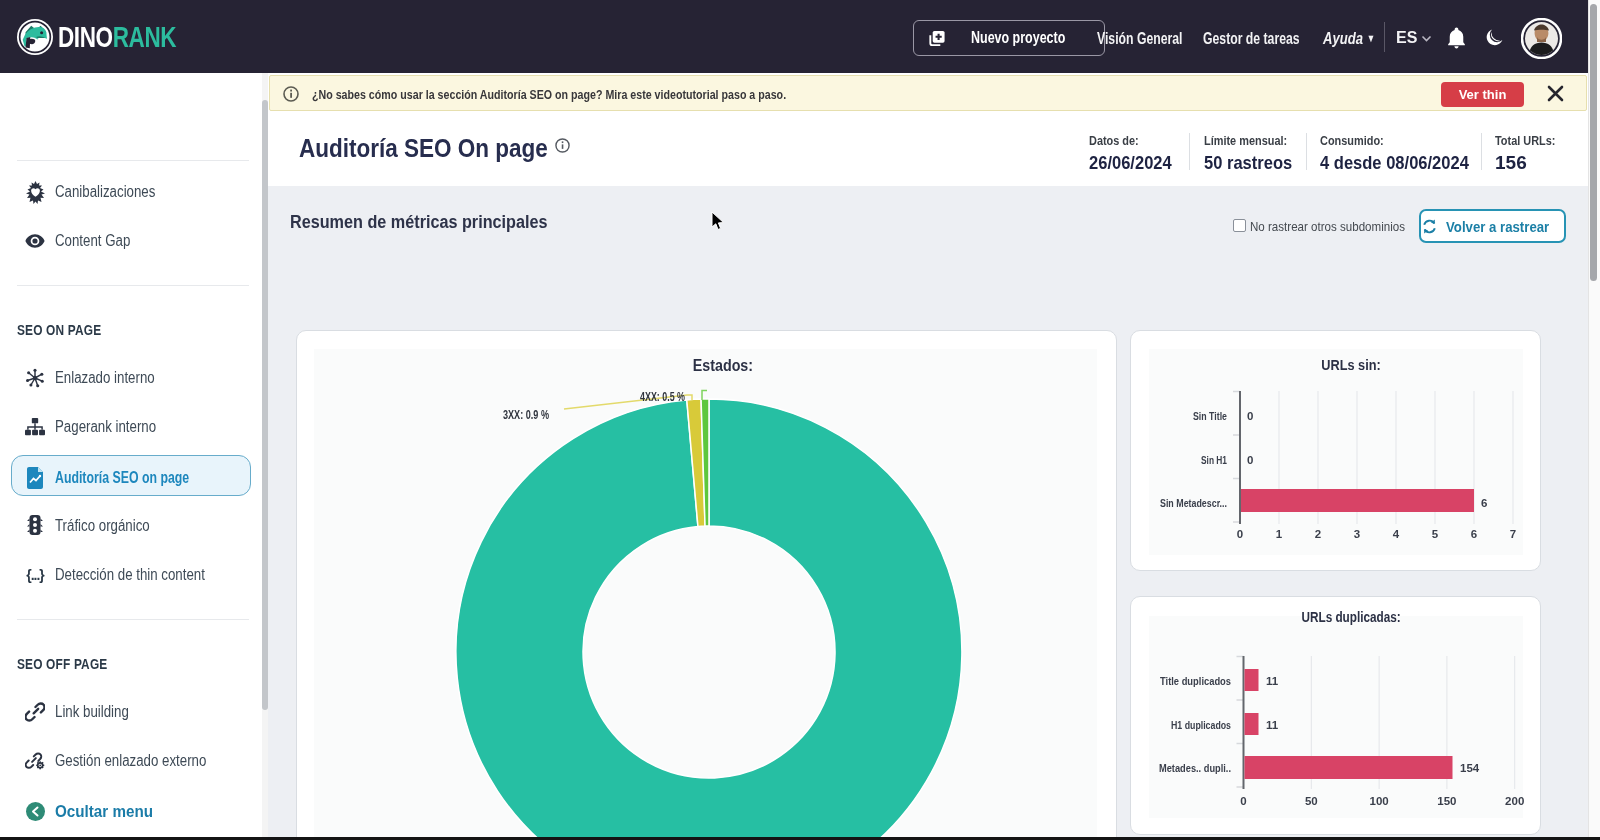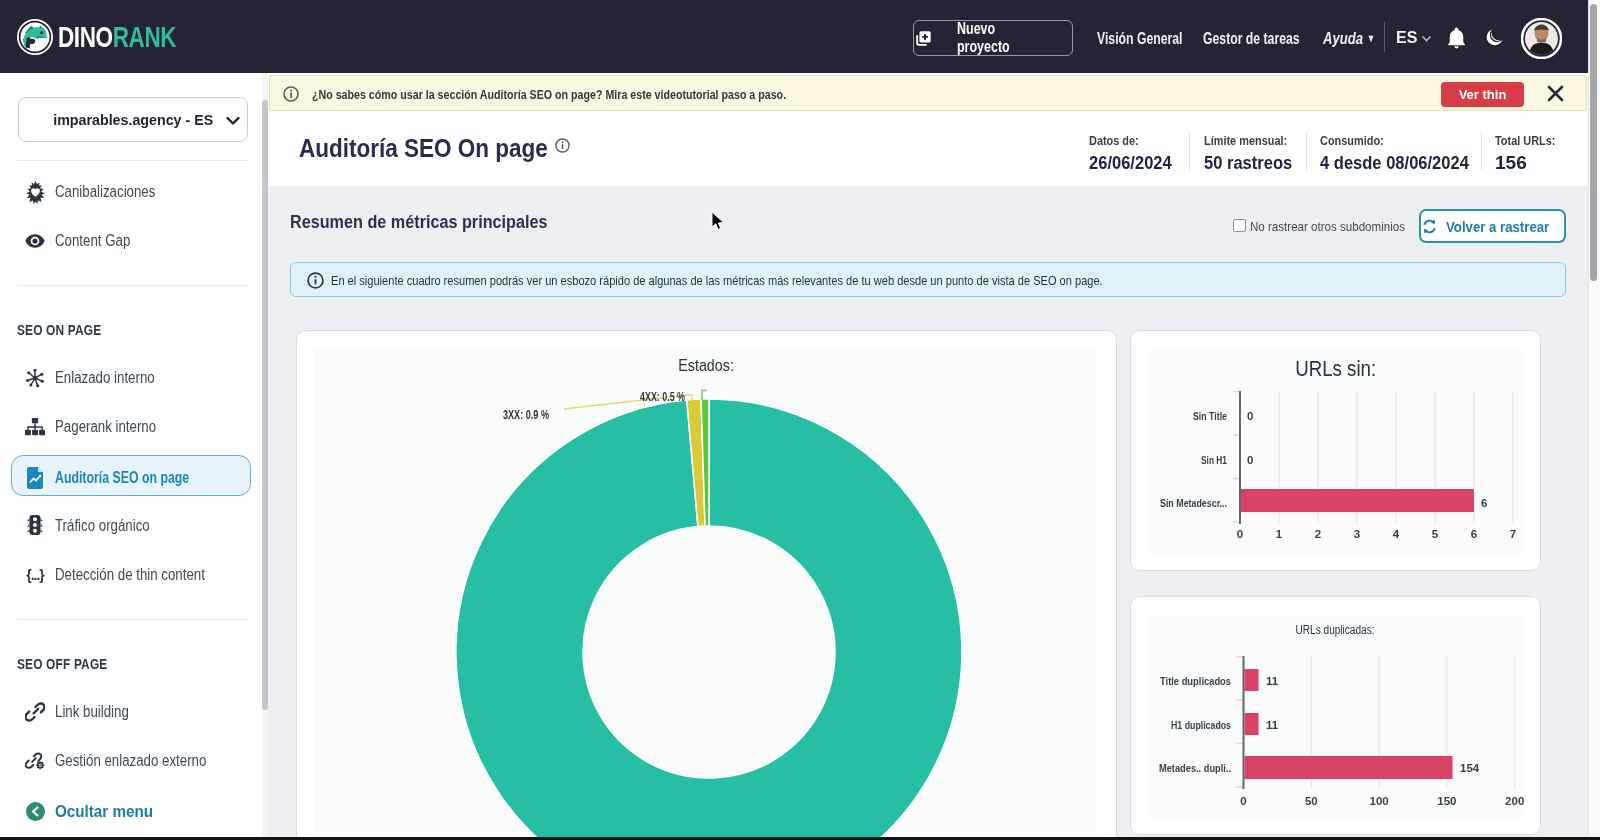--- a/index.html
+++ b/index.html
@@ -8,21 +8,21 @@
 .sx { display:inline-block; transform-origin:0 50%; }
 
 #page { position:relative; width:1600px; height:840px; }
 
 
 #nav { position:absolute; left:0; top:0; width:1600px; height:73px; background:#262334;padding-left:28px; }
 #logo { position:absolute; left:17px; top:19px; display:flex; align-items:center; }
 #logotext { font-size:30px; font-weight:bold; color:#fff; letter-spacing:-0.5px; margin-left:5px; transform:scaleX(0.75); transform-origin:left center; }
 #logotext .rank { color:#2cbc9e; }
 .navlink { color:#f2f2f4; font-size:17px; font-weight:bold; }
-#btn-nuevo { position:absolute; left:913px; top:20px; width:160px; height:36px; border:1.5px solid #9a97a5; border-radius:6px; display:flex; align-items:center; justify-content:center; color:#fff; font-size:16px; font-weight:bold;gap:13px; }
+#btn-nuevo { position:absolute; left:913px; top:20px; width:192px; height:36px; border:1.5px solid #9a97a5; border-radius:6px; display:flex; align-items:center; justify-content:center; color:#fff; font-size:16px; font-weight:bold;gap:13px; }
 #nav-visg { position:absolute; left:1097px; top:29px; }
 #nav-gest { position:absolute; left:1203px; top:29px; }
 #nav-ayud { position:absolute; left:1323px; top:29px;font-style:italic; }
 #nav-divider { position:absolute; left:1384px; top:22px; width:1px; height:30px; background:#5a5766; }
 #nav-es { position:absolute; left:1396px; top:29px; }
 
 
 #sidebar { position:absolute; left:0; top:73px; width:268px; height:767px; background:#fff; }
 #sb-scroll { position:absolute; left:262px; top:0px; width:6px; height:767px; background:#f4f4f4; }
 #sb-thumb { position:absolute; left:262px; top:27px; width:6px; height:610px; background:#c3c6ca; border-radius:3px; }
@@ -49,21 +49,21 @@
 #resumen { position:absolute; left:22px; top:139px; font-size:18px; font-weight:bold; color:#2e3349; }
 #chkbox { position:absolute; left:965px; top:146px; width:13px; height:13px; border:1px solid #8a9099; border-radius:2px; background:#fff; }
 #chklabel { position:absolute; left:982px; top:146px; font-size:13px; color:#44494f; }
 #volver { position:absolute; left:1151px; top:136px; width:147px; height:34px; background:#fff; border:2px solid #2793b4; border-radius:7px; display:flex; align-items:center; justify-content:center; font-size:15px; font-weight:bold; color:#1b7fa6; }
 #infobanner { position:absolute; left:22px; top:189px; width:1276px; height:35px; background:#e0f3f9; border:1px solid #85cbdc; border-radius:6px; }
 #infobanner-text { position:absolute; top:10px; font-size:13.5px; color:#17323f; }
 
 
 .card { position:absolute; background:#fff; border:1px solid #d9dde2; border-radius:10px; }
 .panel { position:absolute; background:#fafbfb; }
-.ctitle { position:absolute; width:100%; text-align:center; font-weight:normal; color:#2c3145; }
+.ctitle { position:absolute; width:100%; text-align:center; font-weight:bold; color:#2c3145;margin-left:16px; }
 
 #donutcard { left:28px; top:257px; width:821px; height:600px; }
 #card1 { left:862px; top:257px; width:411px; height:241px; }
 #card2 { left:862px; top:523px; width:411px; height:239px; }
 
 
 #pgscroll { position:absolute; left:1588px; top:0; width:12px; height:840px; background:#fafafa; border-left:1px solid #e4e4e4; }
 #pgthumb { position:absolute; left:1590px; top:4px; width:7px; height:277px; background:#a5a7ab; border-radius:4px; }
 </style>
 </head>
@@ -115,26 +115,20 @@
       <g clip-path="url(#avclip)">
         <path d="M20.5 8 C15.8 8 13.4 11.5 13.6 15.5 C13.8 19.5 16.5 23.5 20.5 23.5 C24.5 23.5 27.2 19.5 27.4 15.5 C27.6 11.5 25.2 8 20.5 8 Z" fill="#b98b68"></path>
         <path d="M13 12.5 C14 8.5 18 6.6 20.5 6.6 C23 6.6 27 8.5 28 12.5 C25 11.5 16 11.5 13 12.5 Z" fill="#4a382c"></path>
         <path d="M16 19 C17 22.5 24 22.5 25 19 L25 24 L16 24 Z" fill="#8a6347"></path>
         <path d="M8 38 C8 28 14 24.5 20.5 24.5 C27 24.5 33 28 33 38 Z" fill="#1c1c1e"></path>
       </g>
     </svg>
   </div>
 
   <div id="sidebar">
-    <div id="proj">
-        <span class="sx" style="transform:scaleX(0.95);transform-origin:50% 50%">imparables.agency - ES</span>
-      <svg style="position:absolute;left:206px;top:15px" width="16" height="16" viewBox="0 0 16 16">
-          <path d="M2.5 5 L8 10.5 L13.5 5" fill="none" stroke="#1d2430" stroke-width="2.4" stroke-linecap="round" stroke-linejoin="round"></path>
-        </svg>
-    </div>
     <div class="sb-div" style="top:87px"></div>
 
     <div class="sb-item" style="top:102px">
       <span class="sb-ico">
           <svg width="19" height="23" viewBox="0 0 19 23">
         <path d="M9.5 0 L11 3 L13.5 1.5 L13 4.5 L16 4.5 L14 7 L17.5 8.5 L15 10.5 L19 12.5 L15.5 13.5 L18 17 L14.5 16.8 L15.5 21 L12 19.5 L11.5 23 L9.5 20.5 L7.5 23 L7 19.5 L3.5 21 L4.5 16.8 L1 17 L3.5 13.5 L0 12.5 L4 10.5 L1.5 8.5 L5 7 L3 4.5 L6 4.5 L5.5 1.5 L8 3 Z" fill="#2c3342"></path>
         <path d="M9.5 8.2 C11 6.5 13.7 7.3 13.9 9.6 C14.1 12 12 14.5 9.5 15.8 C7 14.5 4.9 12 5.1 9.6 C5.3 7.3 8 6.5 9.5 8.2 Z" fill="#fff"></path>
       </svg>
         </span>
       <span class="sb-label">Canibalizaciones</span>
@@ -310,28 +304,20 @@
     <div id="chklabel"><span class="sx" style="transform:scaleX(0.89)">No rastrear otros subdominios</span></div>
     <div id="volver">
       <svg width="17" height="17" viewBox="0 0 17 17" style="margin-right:8px">
         <path d="M3.2 6.8 A5.6 5.6 0 0 1 13.4 5.4" fill="none" stroke="#1b7fa6" stroke-width="1.9"></path>
         <path d="M13.9 1.6 L13.6 5.9 L9.9 4.4 Z" fill="#1b7fa6"></path>
         <path d="M13.8 10.2 A5.6 5.6 0 0 1 3.6 11.6" fill="none" stroke="#1b7fa6" stroke-width="1.9"></path>
         <path d="M3.1 15.4 L3.4 11.1 L7.1 12.6 Z" fill="#1b7fa6"></path>
       </svg>
       <span class="sx" style="transform:scaleX(0.88)">Volver a rastrear</span>
     </div>
-    <div id="infobanner">
-      <svg class="abs" style="left:16px;top:9px" width="17" height="17" viewBox="0 0 16 16">
-        <circle cx="8" cy="8" r="7" fill="none" stroke="#1d3c4d" stroke-width="1.6"></circle>
-        <rect x="7.2" y="6.8" width="1.7" height="4.8" fill="#1d3c4d"></rect>
-          <rect x="7.2" y="3.6" width="1.7" height="1.8" fill="#1d3c4d"></rect>
-      </svg>
-      <div id="infobanner-text" class="sx" style="transform:scaleX(0.82);left:40px">En el siguiente cuadro resumen podrás ver un esbozo rápido de algunas de las métricas más relevantes de tu web desde un punto de vista de SEO on page.</div>
-    </div>
 
     <svg class="abs" style="left:443px;top:138px" width="16" height="22" viewBox="0 0 16 22">
       <path d="M1 1 L1 16 L4.8 12.8 L7 18.5 L9.6 17.4 L7.4 11.9 L12.5 11.6 Z" fill="#000" stroke="#fff" stroke-width="1"></path>
     </svg>
 
     <div class="card" id="donutcard">
       <div class="panel" style="left:17px;top:18px;width:783px;height:582px"></div>
       <div class="ctitle" style="top:25px;font-size:17px"><span style="display:inline-block;transform:scaleX(0.84)">Estados:</span></div>
       <svg class="abs" style="left:0;top:0" width="819" height="520" viewBox="0 0 819 520">
         <g transform="translate(-296,-330)">
@@ -341,21 +327,21 @@
           <polyline points="563,408 686,394 691,394 691,399" fill="none" stroke="#e3da6b" stroke-width="1.5"></polyline>
           <polyline points="701,399 701,389.5 706,389.5" fill="none" stroke="#7fd45e" stroke-width="1.5"></polyline>
           <text x="548" y="418" text-anchor="end" font-size="12.5" font-weight="bold" fill="#30353f" textLength="46" lengthAdjust="spacingAndGlyphs">3XX: 0.9 %</text>
           <text x="684" y="400" text-anchor="end" font-size="12.5" font-weight="bold" fill="#30353f" textLength="45" lengthAdjust="spacingAndGlyphs">4XX: 0.5 %</text>
         </g>
       </svg>
     </div>
 
     <div class="card" id="card1">
       <div class="panel" style="left:18px;top:18px;width:374px;height:206px"></div>
-      <div class="ctitle" style="top:25px;font-size:22px"><span style="display:inline-block;transform:scaleX(0.85)">URLs sin:</span></div>
+      <div class="ctitle" style="top:25px;font-size:15px"><span style="display:inline-block;transform:scaleX(0.85)">URLs sin:</span></div>
       <svg class="abs" style="left:0;top:0" width="411" height="241" viewBox="0 0 411 241">
         <g transform="translate(-1130,-330)">
 
           <g stroke="#e3e5e9" stroke-width="1">
             <line x1="1278" y1="390" x2="1278" y2="523"></line>
               <line x1="1317" y1="390" x2="1317" y2="523"></line>
             <line x1="1356" y1="390" x2="1356" y2="523"></line>
               <line x1="1395" y1="390" x2="1395" y2="523"></line>
             <line x1="1434" y1="390" x2="1434" y2="523"></line>
               <line x1="1473" y1="390" x2="1473" y2="523"></line>
@@ -385,21 +371,21 @@
               <text x="1434" y="537">5</text>
             <text x="1473" y="537">6</text>
               <text x="1512" y="537">7</text>
           </g>
         </g>
       </svg>
     </div>
 
     <div class="card" id="card2">
       <div class="panel" style="left:18px;top:19px;width:374px;height:202px"></div>
-      <div class="ctitle" style="top:26px;font-size:12px"><span style="display:inline-block;transform:scaleX(0.84)">URLs duplicadas:</span></div>
+      <div class="ctitle" style="top:12px;font-size:14px"><span style="display:inline-block;transform:scaleX(0.84)">URLs duplicadas:</span></div>
       <svg class="abs" style="left:0;top:0" width="411" height="318" viewBox="0 0 411 318">
         <g transform="translate(-1130,-596)">
           <g stroke="#e3e5e9" stroke-width="1">
             <line x1="1310.3" y1="655" x2="1310.3" y2="788"></line>
               <line x1="1378.1" y1="655" x2="1378.1" y2="788"></line>
             <line x1="1445.9" y1="655" x2="1445.9" y2="788"></line>
               <line x1="1513.7" y1="655" x2="1513.7" y2="788"></line>
           </g>
           <g stroke="#d7d9dd" stroke-width="1.5">
             <line x1="1235.5" y1="655.5" x2="1242.5" y2="655.5"></line>

